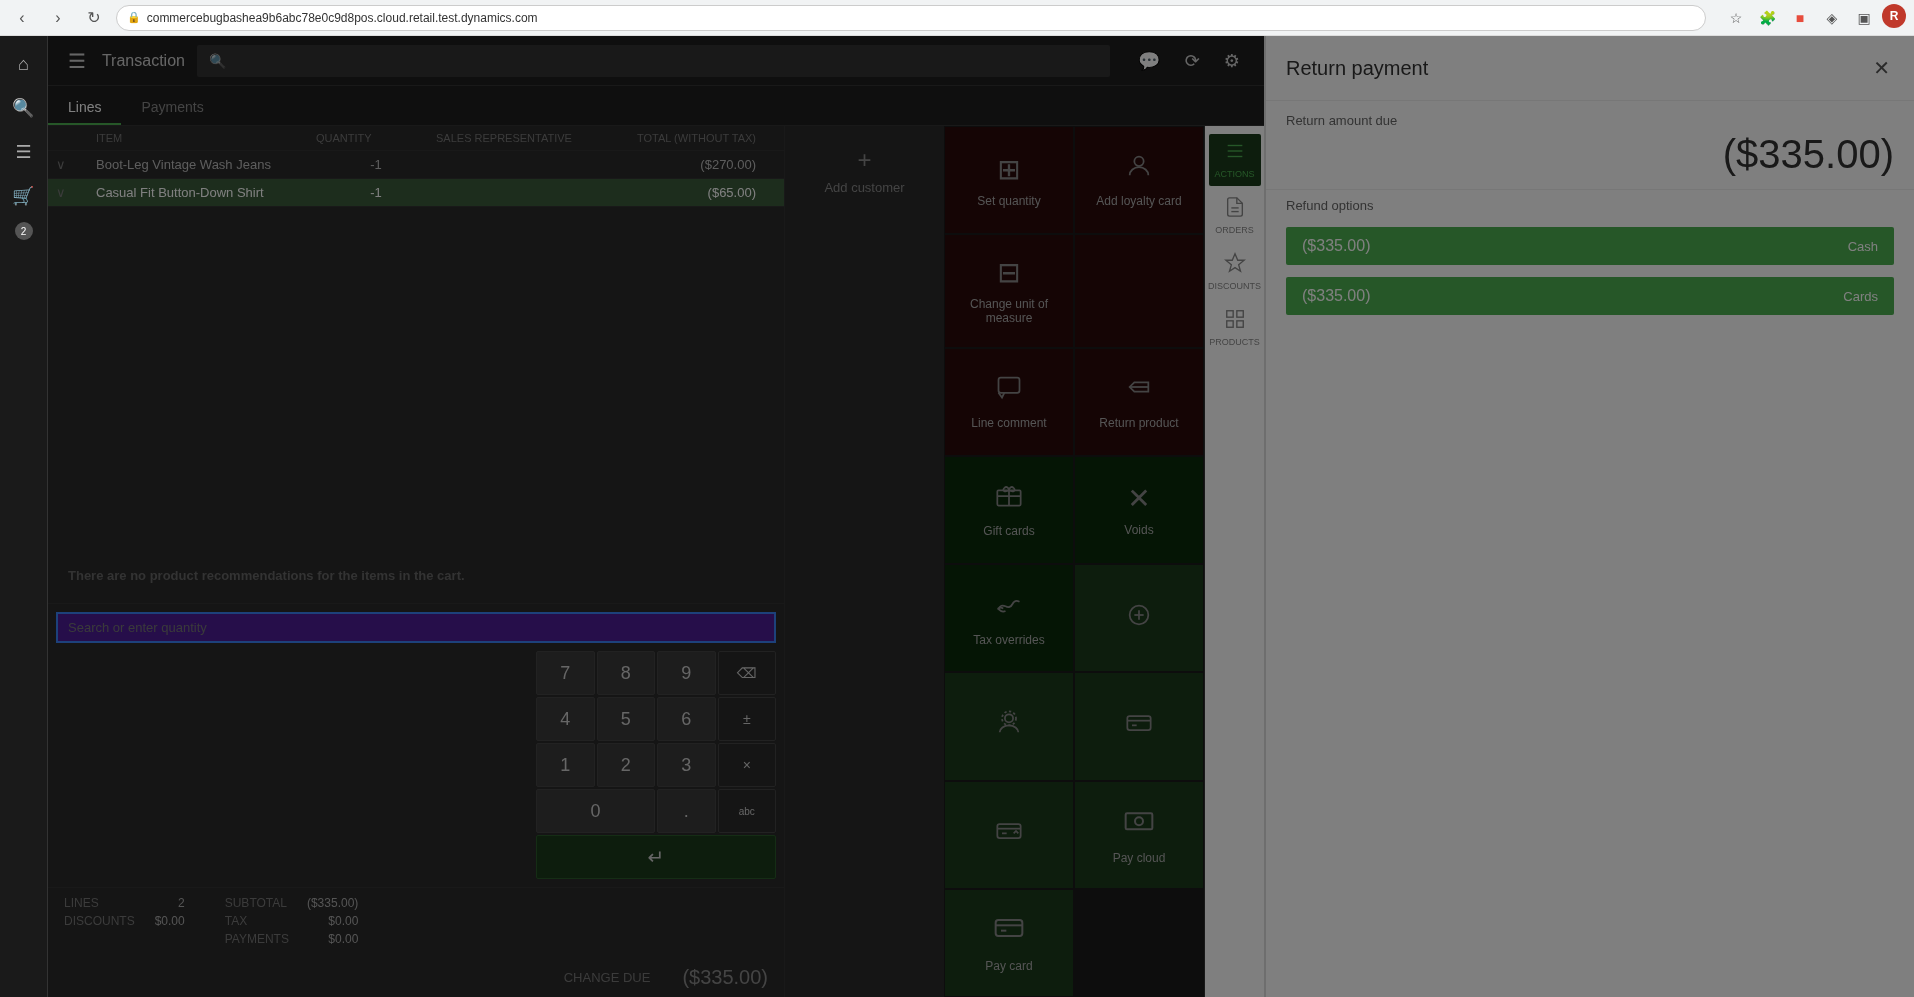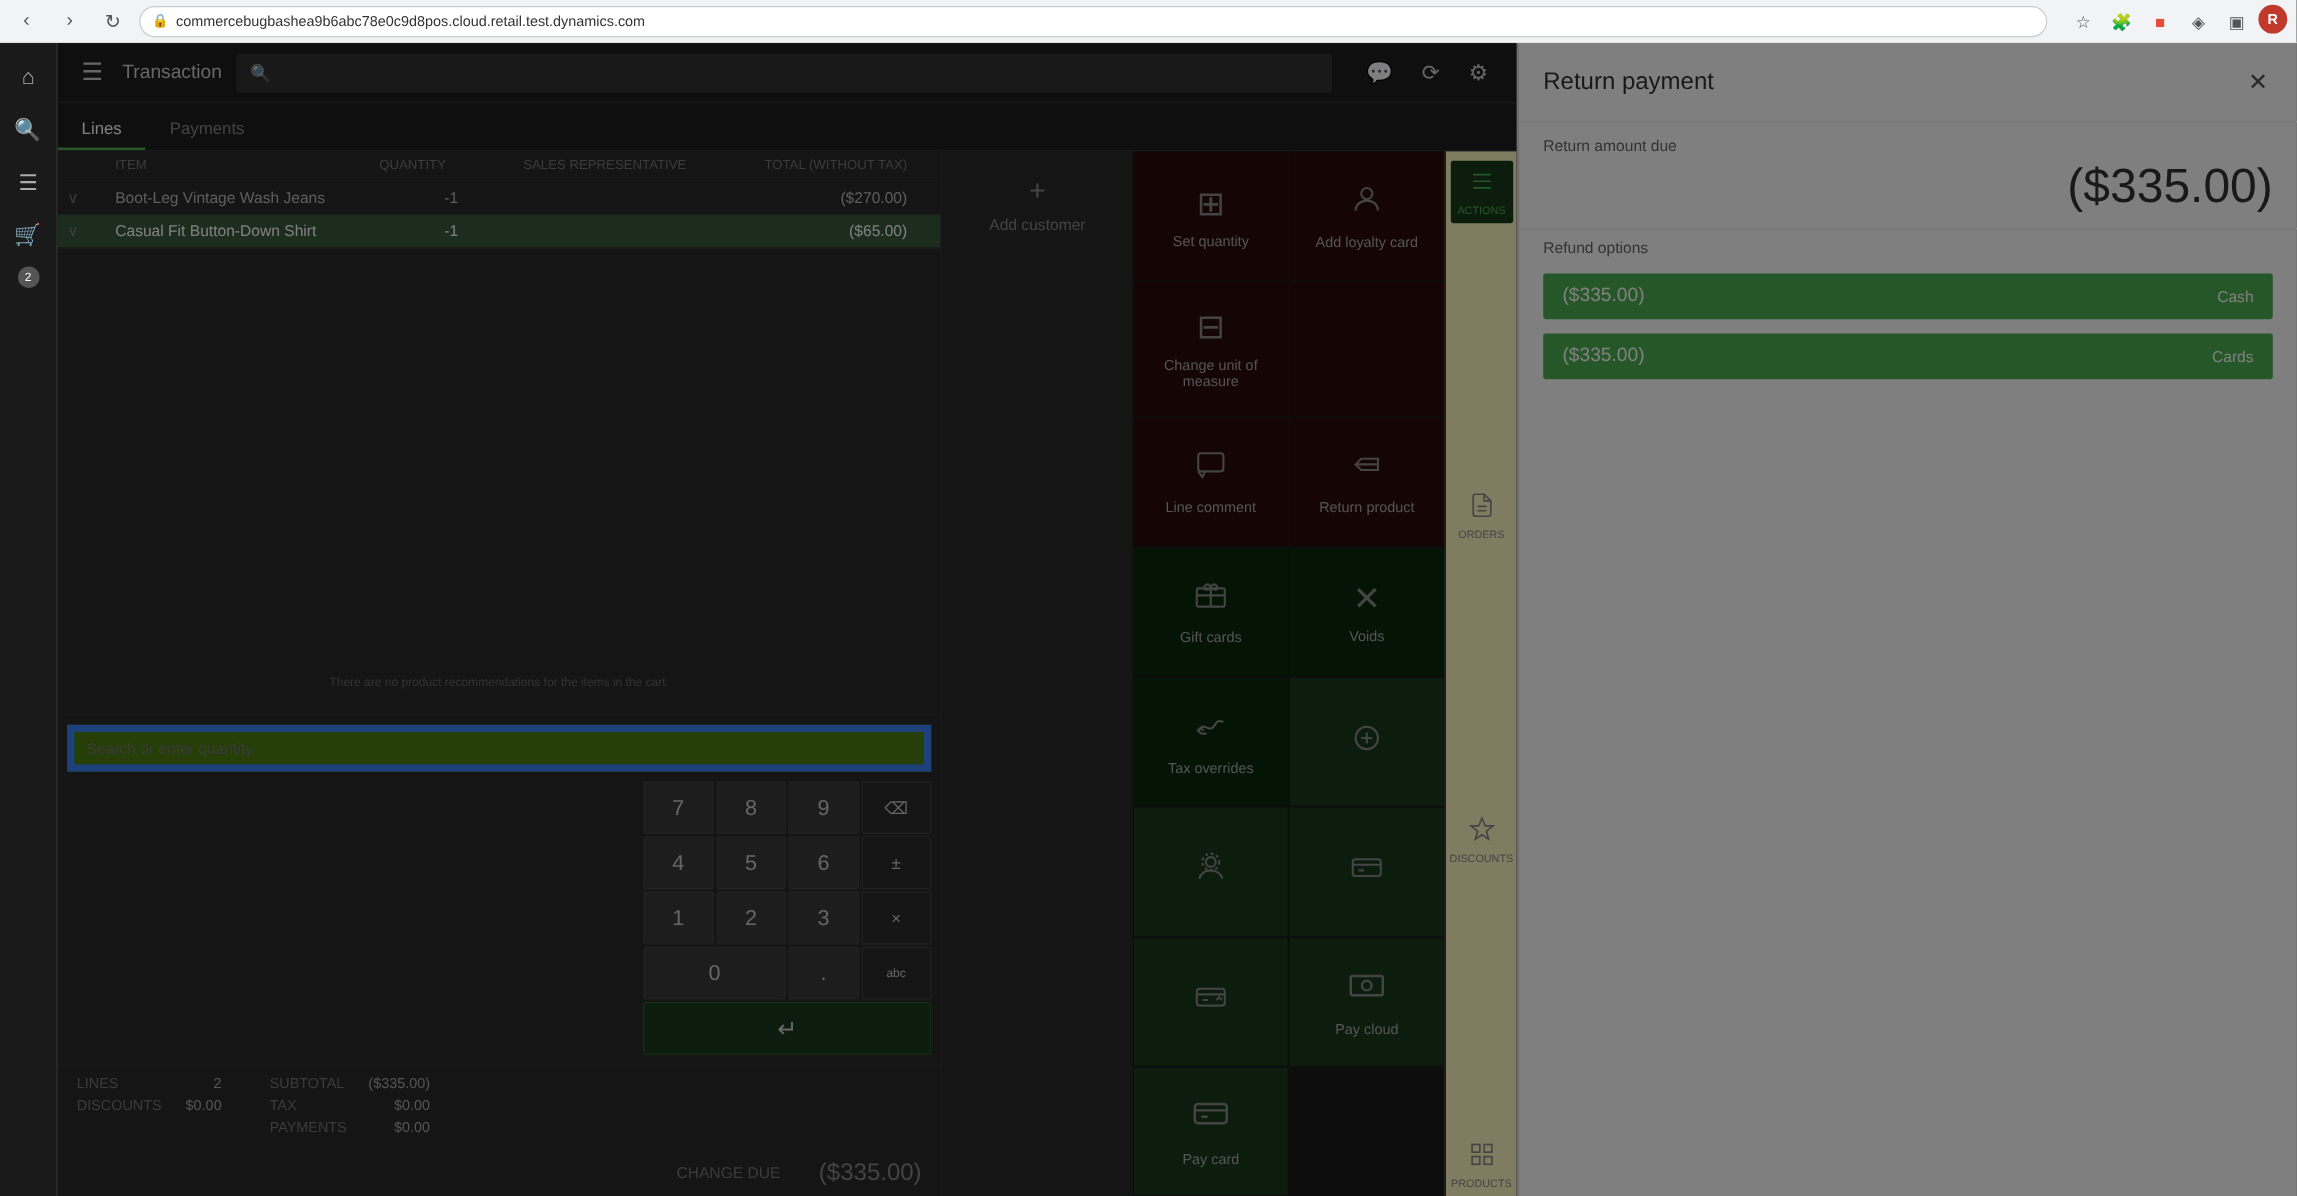--- a/index.html
+++ b/index.html
@@ -226,22 +226,22 @@
     .row-arrow { color: #777; }
     .row-name { }
     .row-qty { text-align: center; }
     .row-rep { }
     .row-total { text-align: right; padding-right: 20px; }
 
     
     .recommendations {
       padding: 20px;
       color: #666;
-      font-size: 10px;
-      text-align: center;
+      font-size: 13px;
+      font-weight: bold;
     }
 
     
     .customer-area {
       width: 160px;
       display: flex;
       flex-direction: column;
       align-items: center;
       justify-content: flex-start;
       padding-top: 20px;
@@ -258,22 +258,22 @@
     }
     .plus-icon { font-size: 24px; }
 
     
     .numpad-section {
       padding: 8px;
       border-top: 1px solid #333;
     }
     .search-qty-bar {
       width: 100%;
-      background: #4d7c0f;
-      border: 6px solid #3b82f6;
+      background: #4c1d95;
+      border: 2px solid #3b82f6;
       color: #ccc;
       padding: 6px 10px;
       font-size: 13px;
       margin-bottom: 8px;
     }
     .numpad-grid {
       display: grid;
       grid-template-columns: repeat(4, 1fr);
       gap: 2px;
       max-width: 240px;
@@ -357,28 +357,27 @@
     }
     .action-tile.dark-red { background: #2a0a0a; }
     .action-tile.dark-green { background: #0a2a0a; }
     .action-tile.medium-green { background: #1a3a1a; }
     .action-tile-icon { font-size: 28px; color: #888; }
     .action-tile-label { font-size: 12px; color: #aaa; }
 
     
     .pos-side-strip {
       width: 60px;
-      background: #fef9c3;
+      background: #ffffff;
       display: flex;
       flex-direction: column;
       align-items: center;
       padding-top: 8px;
       gap: 4px;
       border-left: 1px solid #333;
-      justify-content: space-between;
     }
     .strip-btn {
       width: 52px;
       height: 52px;
       display: flex;
       flex-direction: column;
       align-items: center;
       justify-content: center;
       cursor: pointer;
       color: #888;

